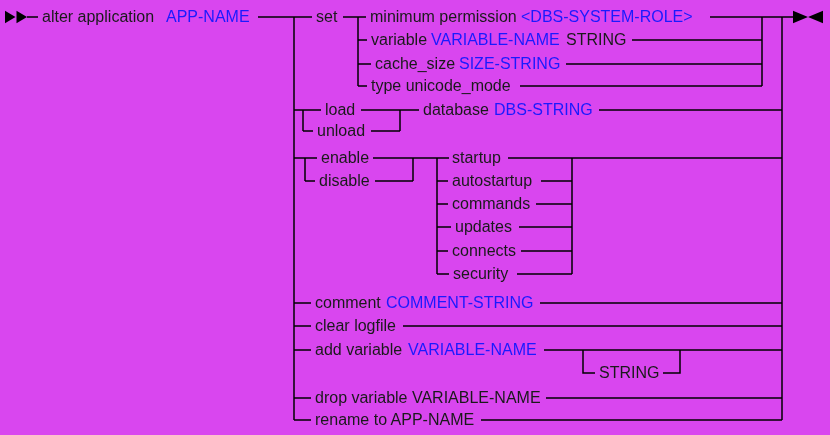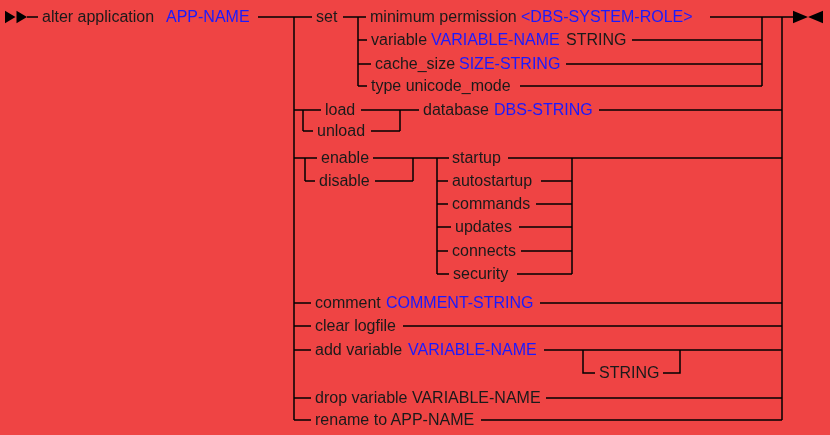--- a/index.html
+++ b/index.html
@@ -3,21 +3,21 @@
 <meta charset="utf-8">
 <style>
   html, body {
     margin: 0;
     padding: 0;
     background: #ffffff;
   }
   .diagram-wrap {
     width: 830px;
     height: 435px;
-    background: #ef4444;
+    background: #d946ef;
   }
   svg text {
     font-family: "Liberation Sans", sans-serif;
     font-size: 16px;
   }
   .kw { fill: var(--keyword, #1a1a1a); }
   .op { fill: var(--operand, #1a1aff); }
   path.rr-line {
     stroke: var(--line, #000000);
     stroke-width: 1.5;

